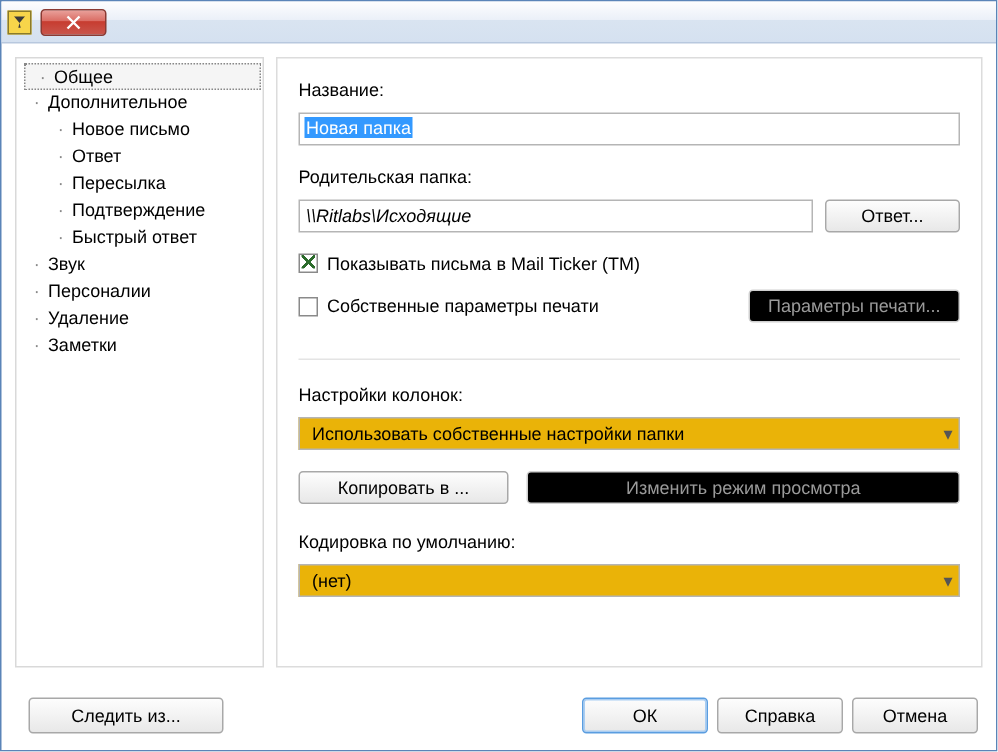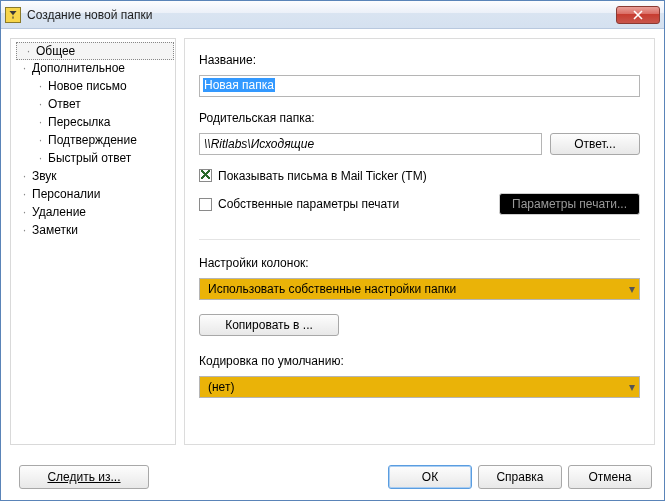--- a/index.html
+++ b/index.html
@@ -163,29 +163,28 @@
 .footer {
   height:46px;
   border-top: 0;
   padding: 10px 12px;
   display:flex;
   align-items:center;
 }
 .footer .spacer { flex:1; }
 .footer .btn { min-width: 84px; height:24px; margin-left:6px; }
 .footer .btn.ok { border-color:#5a9de0; box-shadow:0 0 0 1px #a9cdf2 inset; min-width:84px; }
-.footer-left .btn { min-width:130px;text-decoration:underline; }
+.footer-left .btn { min-width:130px; }
 </style>
 </head>
 <body>
 
 <div class="window">
   <div class="titlebar">
     <div class="title-icon"></div>
-    <div class="title-text">Создание новой папки</div>
     <div class="close-btn">
       <svg viewBox="0 0 10 10">
           <path d="M1 1 L9 9 M9 1 L1 9" stroke="#fff" stroke-width="1.6" fill="none"></path>
         </svg>
     </div>
   </div>
 
   <div class="body">
     <div class="tree-panel">
       <ul class="tree" id="tree">
@@ -309,20 +308,21 @@
       <div class="sep"></div>
 
       <div class="field-label">Настройки колонок:</div>
       <div class="dropdown">
         <span>Использовать собственные настройки папки</span>
         <span class="dd-arrow">▾</span>
       </div>
 
       <div class="two-btn-row">
         <button class="btn" style="min-width:140px">Копировать в ...</button>
+        <button class="btn wide" disabled="">Изменить режим просмотра</button>
       </div>
 
       <div class="field-label encoding-label">Кодировка по умолчанию:</div>
       <div class="dropdown">
         <span>(нет)</span>
         <span class="dd-arrow">▾</span>
       </div>
     </div>
   </div>
 

